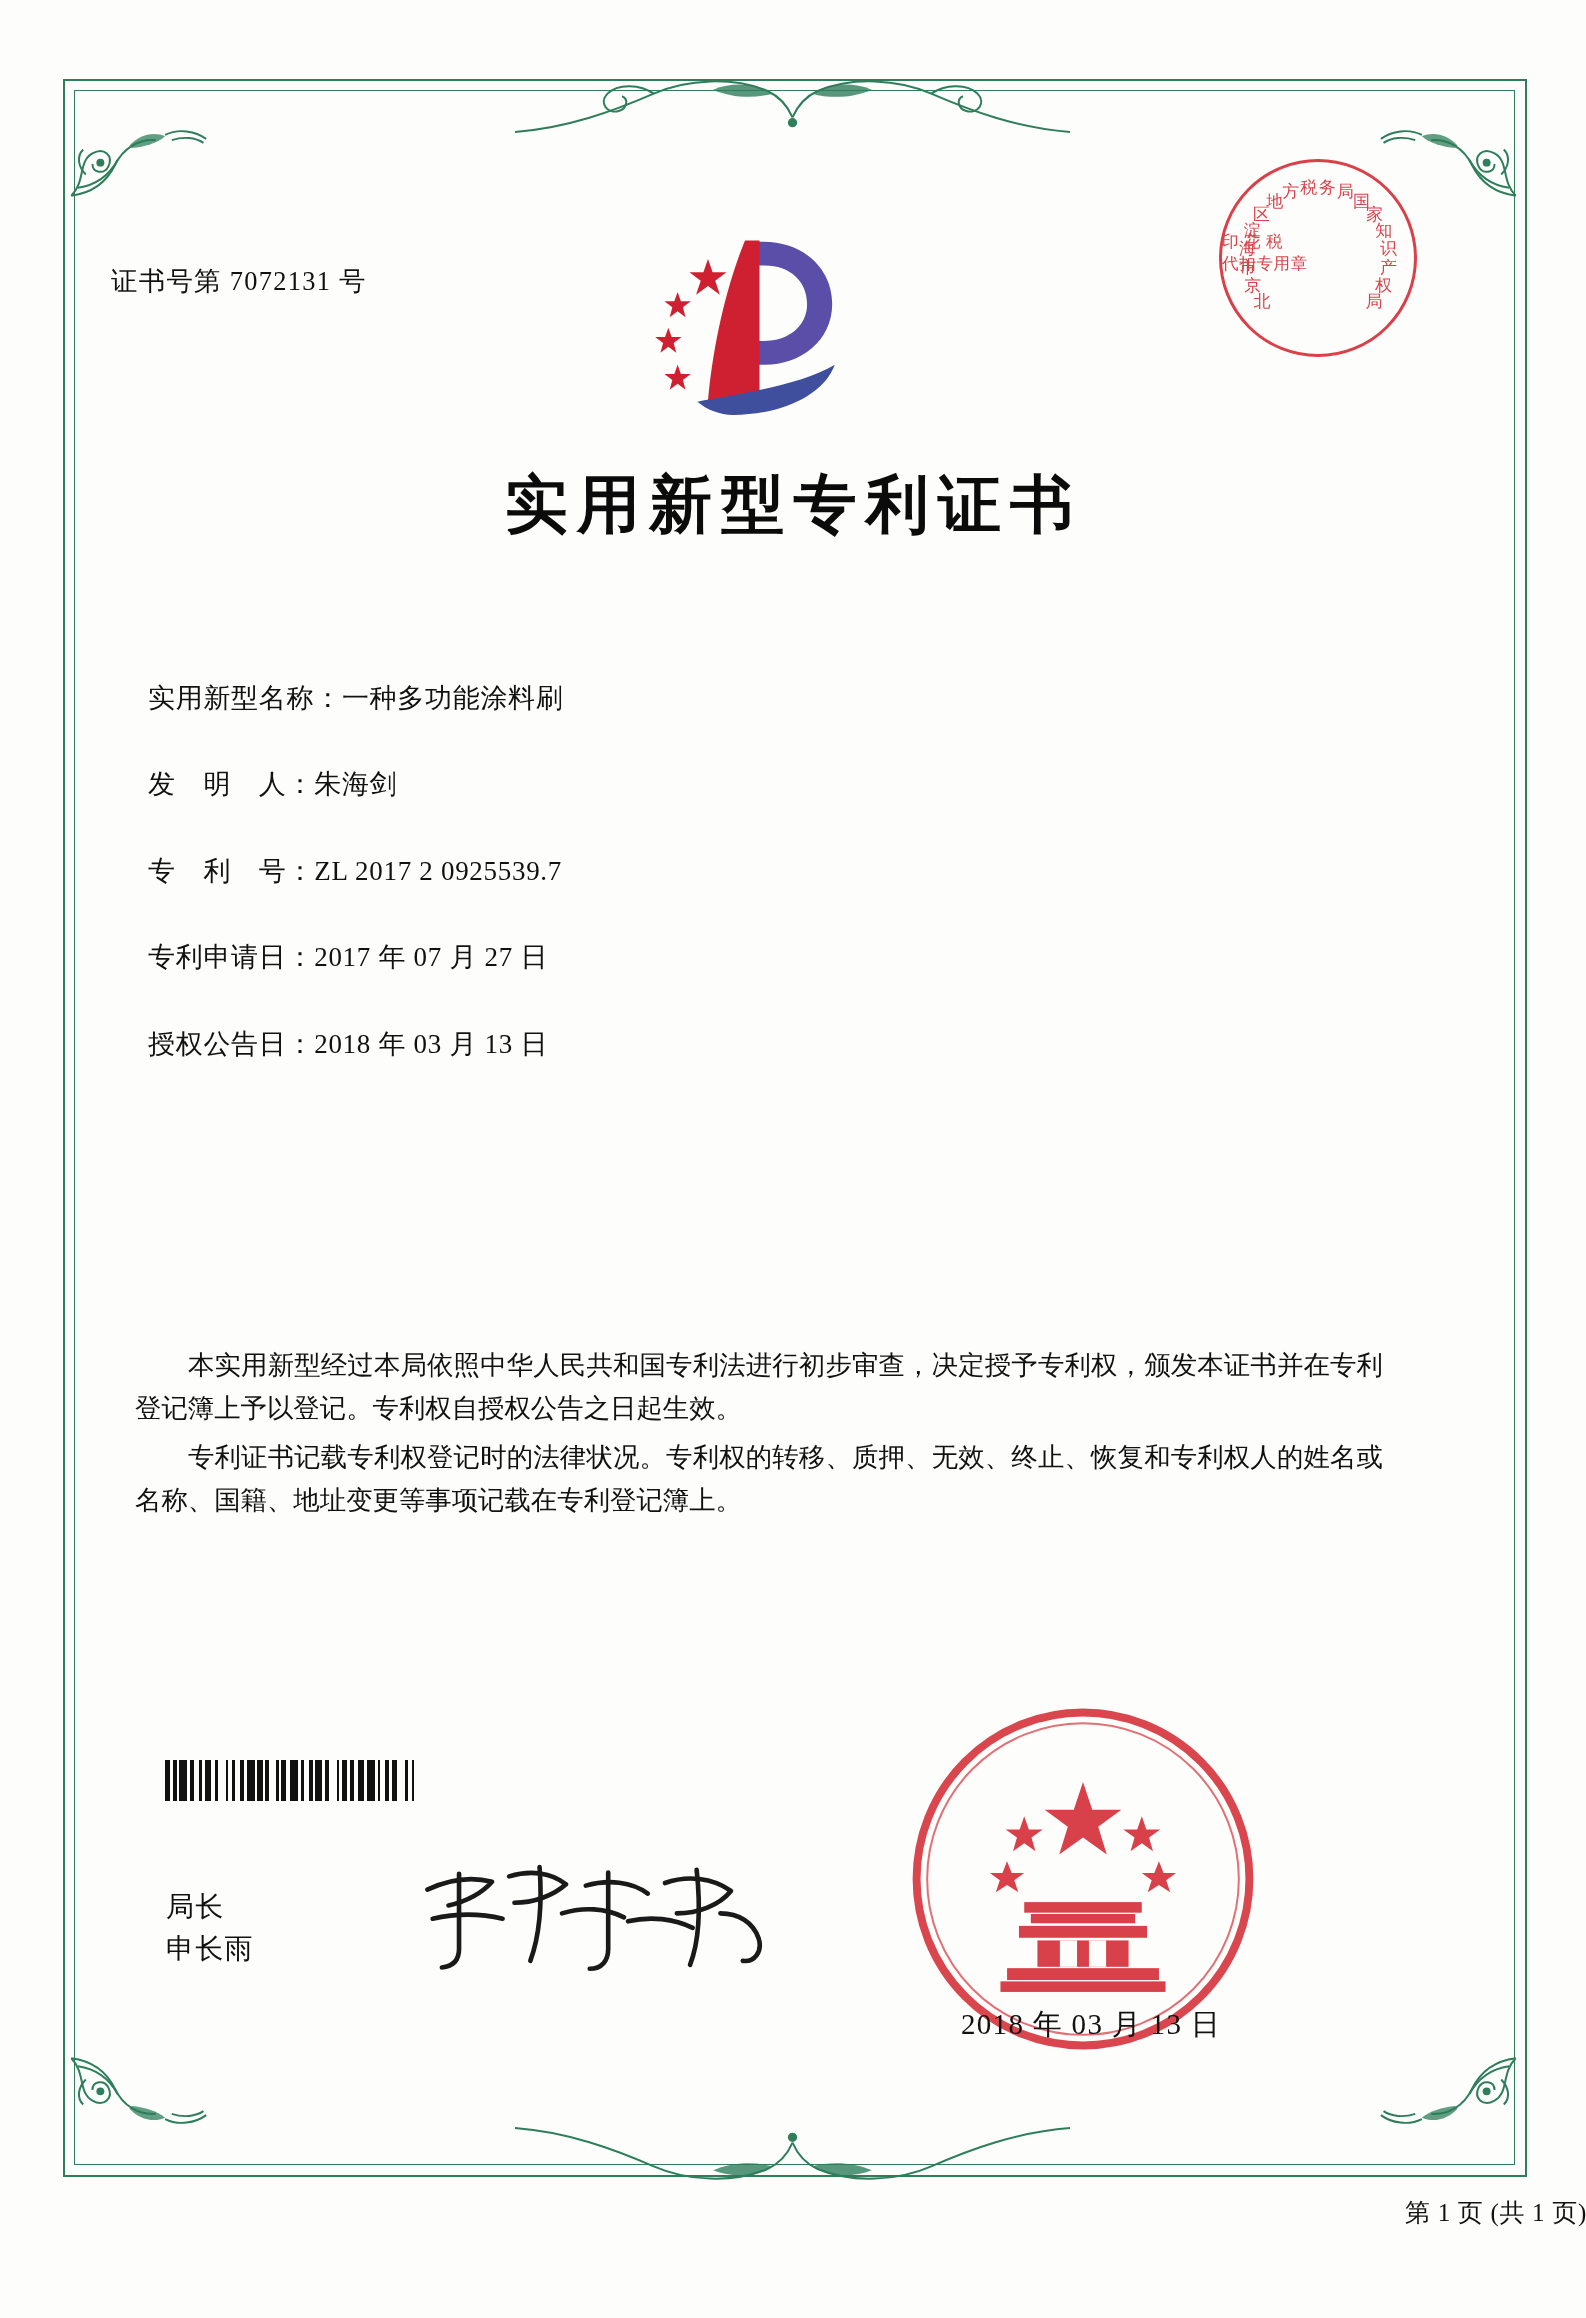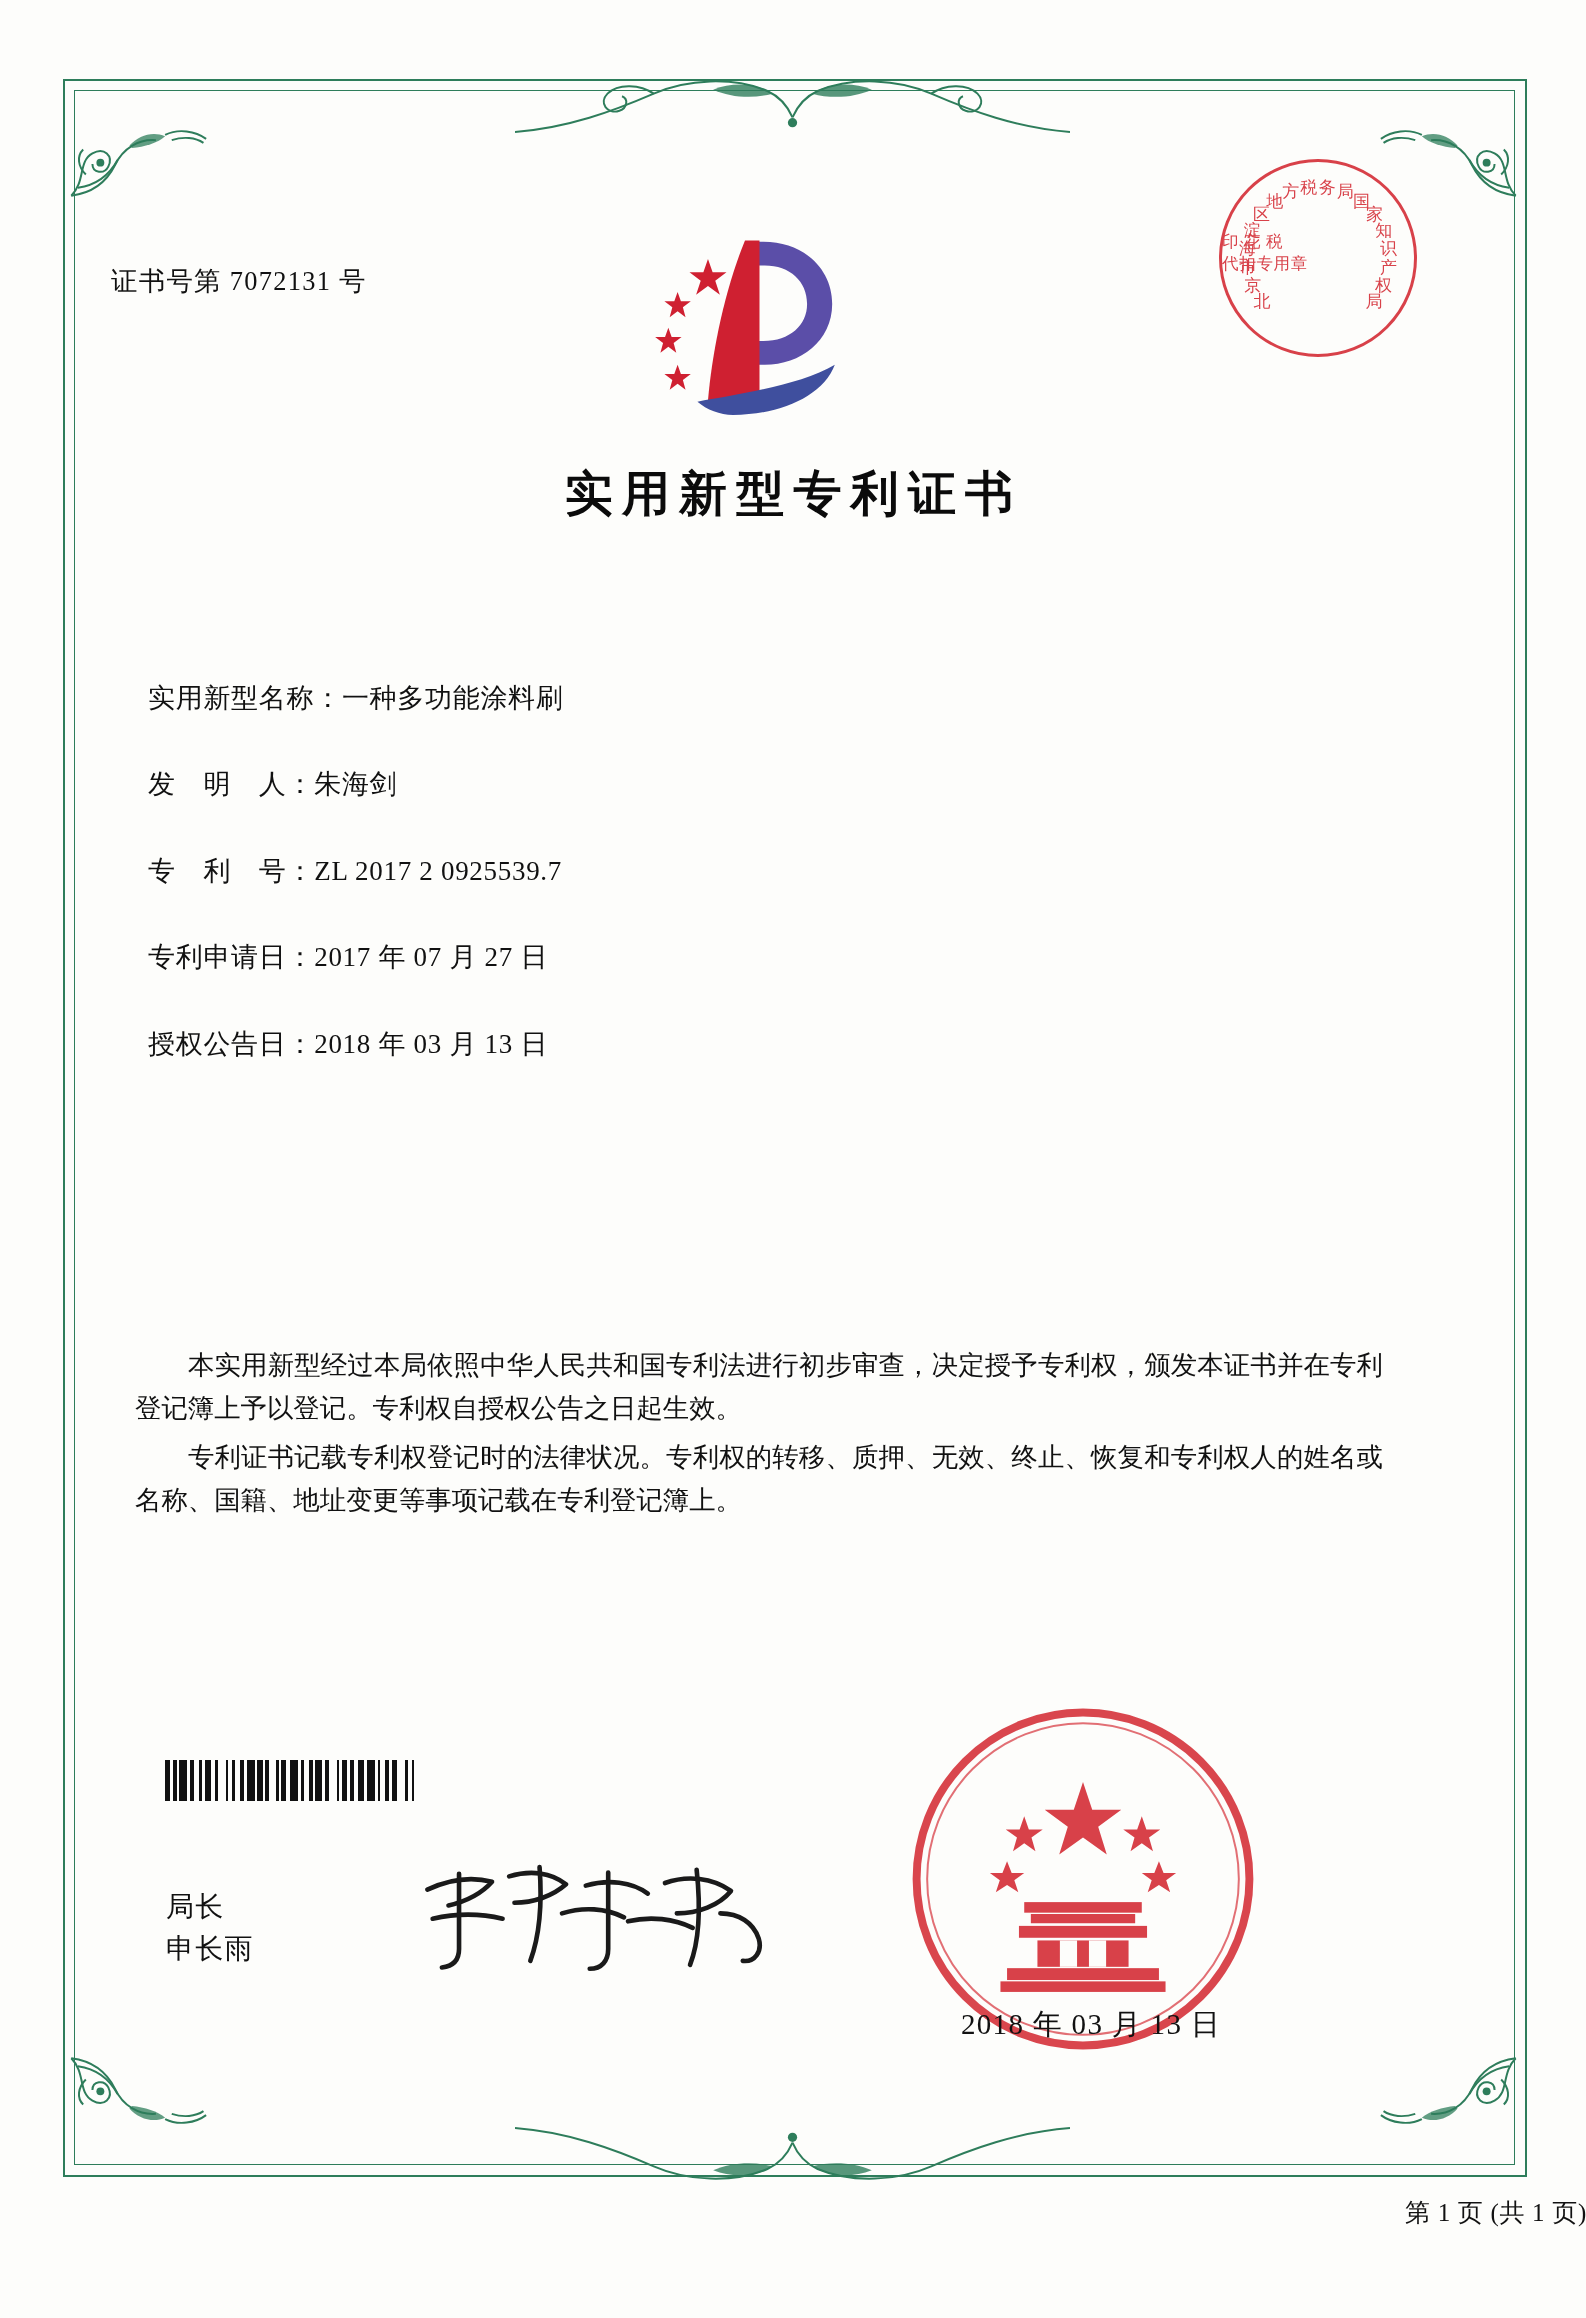--- a/index.html
+++ b/index.html
@@ -121,21 +121,21 @@
     line-height: 18.5px;
     transform-origin: 9.2px 9.2px;
     font-family: "Liberation Serif", serif;
   }
 
   .title {
     position: absolute;
     left: 0; right: 0;
     top: 462px;
     text-align: center;
-    font-size: 48px;
+    font-size: 63px;
     font-weight: bold;
     letter-spacing: 9.2px;
     color: #0b0b0b;
     font-family: "Liberation Serif", "DejaVu Serif", serif;
   }
 
   
   .fields {
     position: absolute;
     left: 148px;

